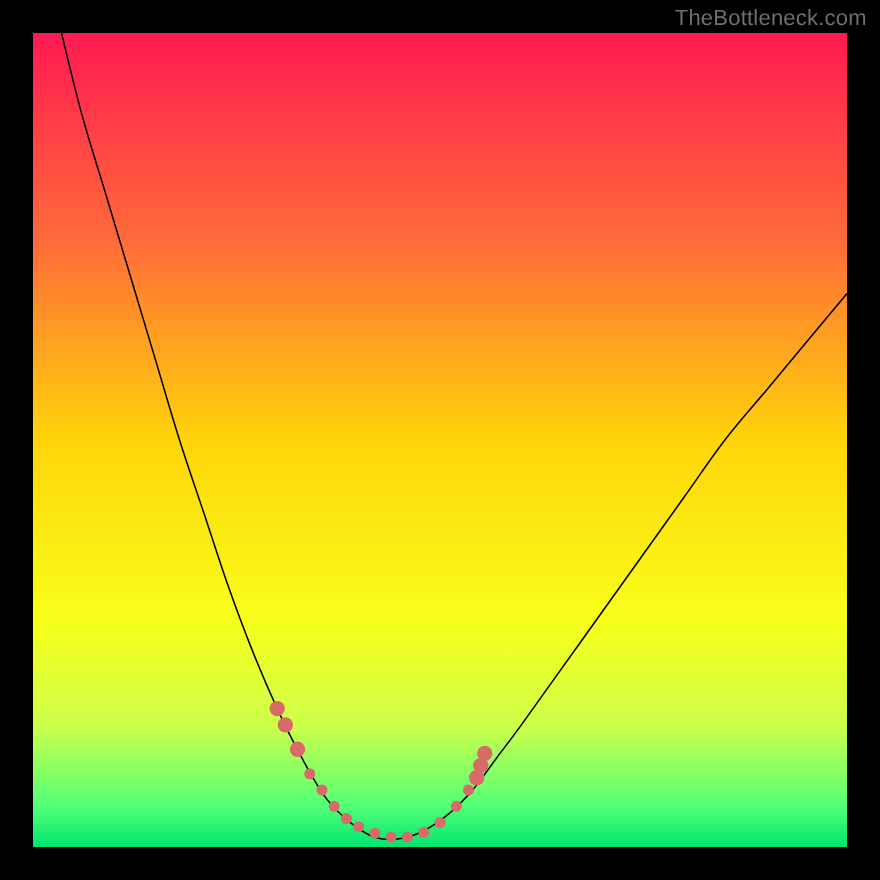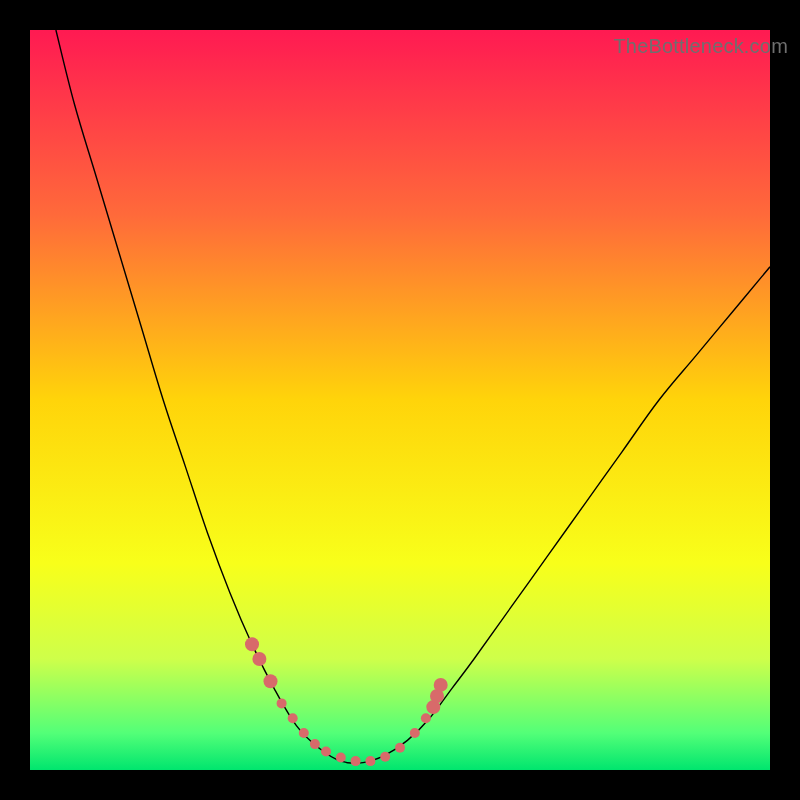--- a/index.html
+++ b/index.html
@@ -13,21 +13,20 @@
   }
   .watermark {
     position: absolute;
     top: 6px;
     right: 12px;
     color: #6f6f6f;
     font-size: 20px;
     font-weight: 500;
     letter-spacing: 0.2px;
     z-index: 10;
-    margin-top: 29px;
   }
   .plot-frame {
     position: absolute;
     background: #000;
   }
   .plot-area {
     position: absolute;
     overflow: hidden;
   }
   svg {

